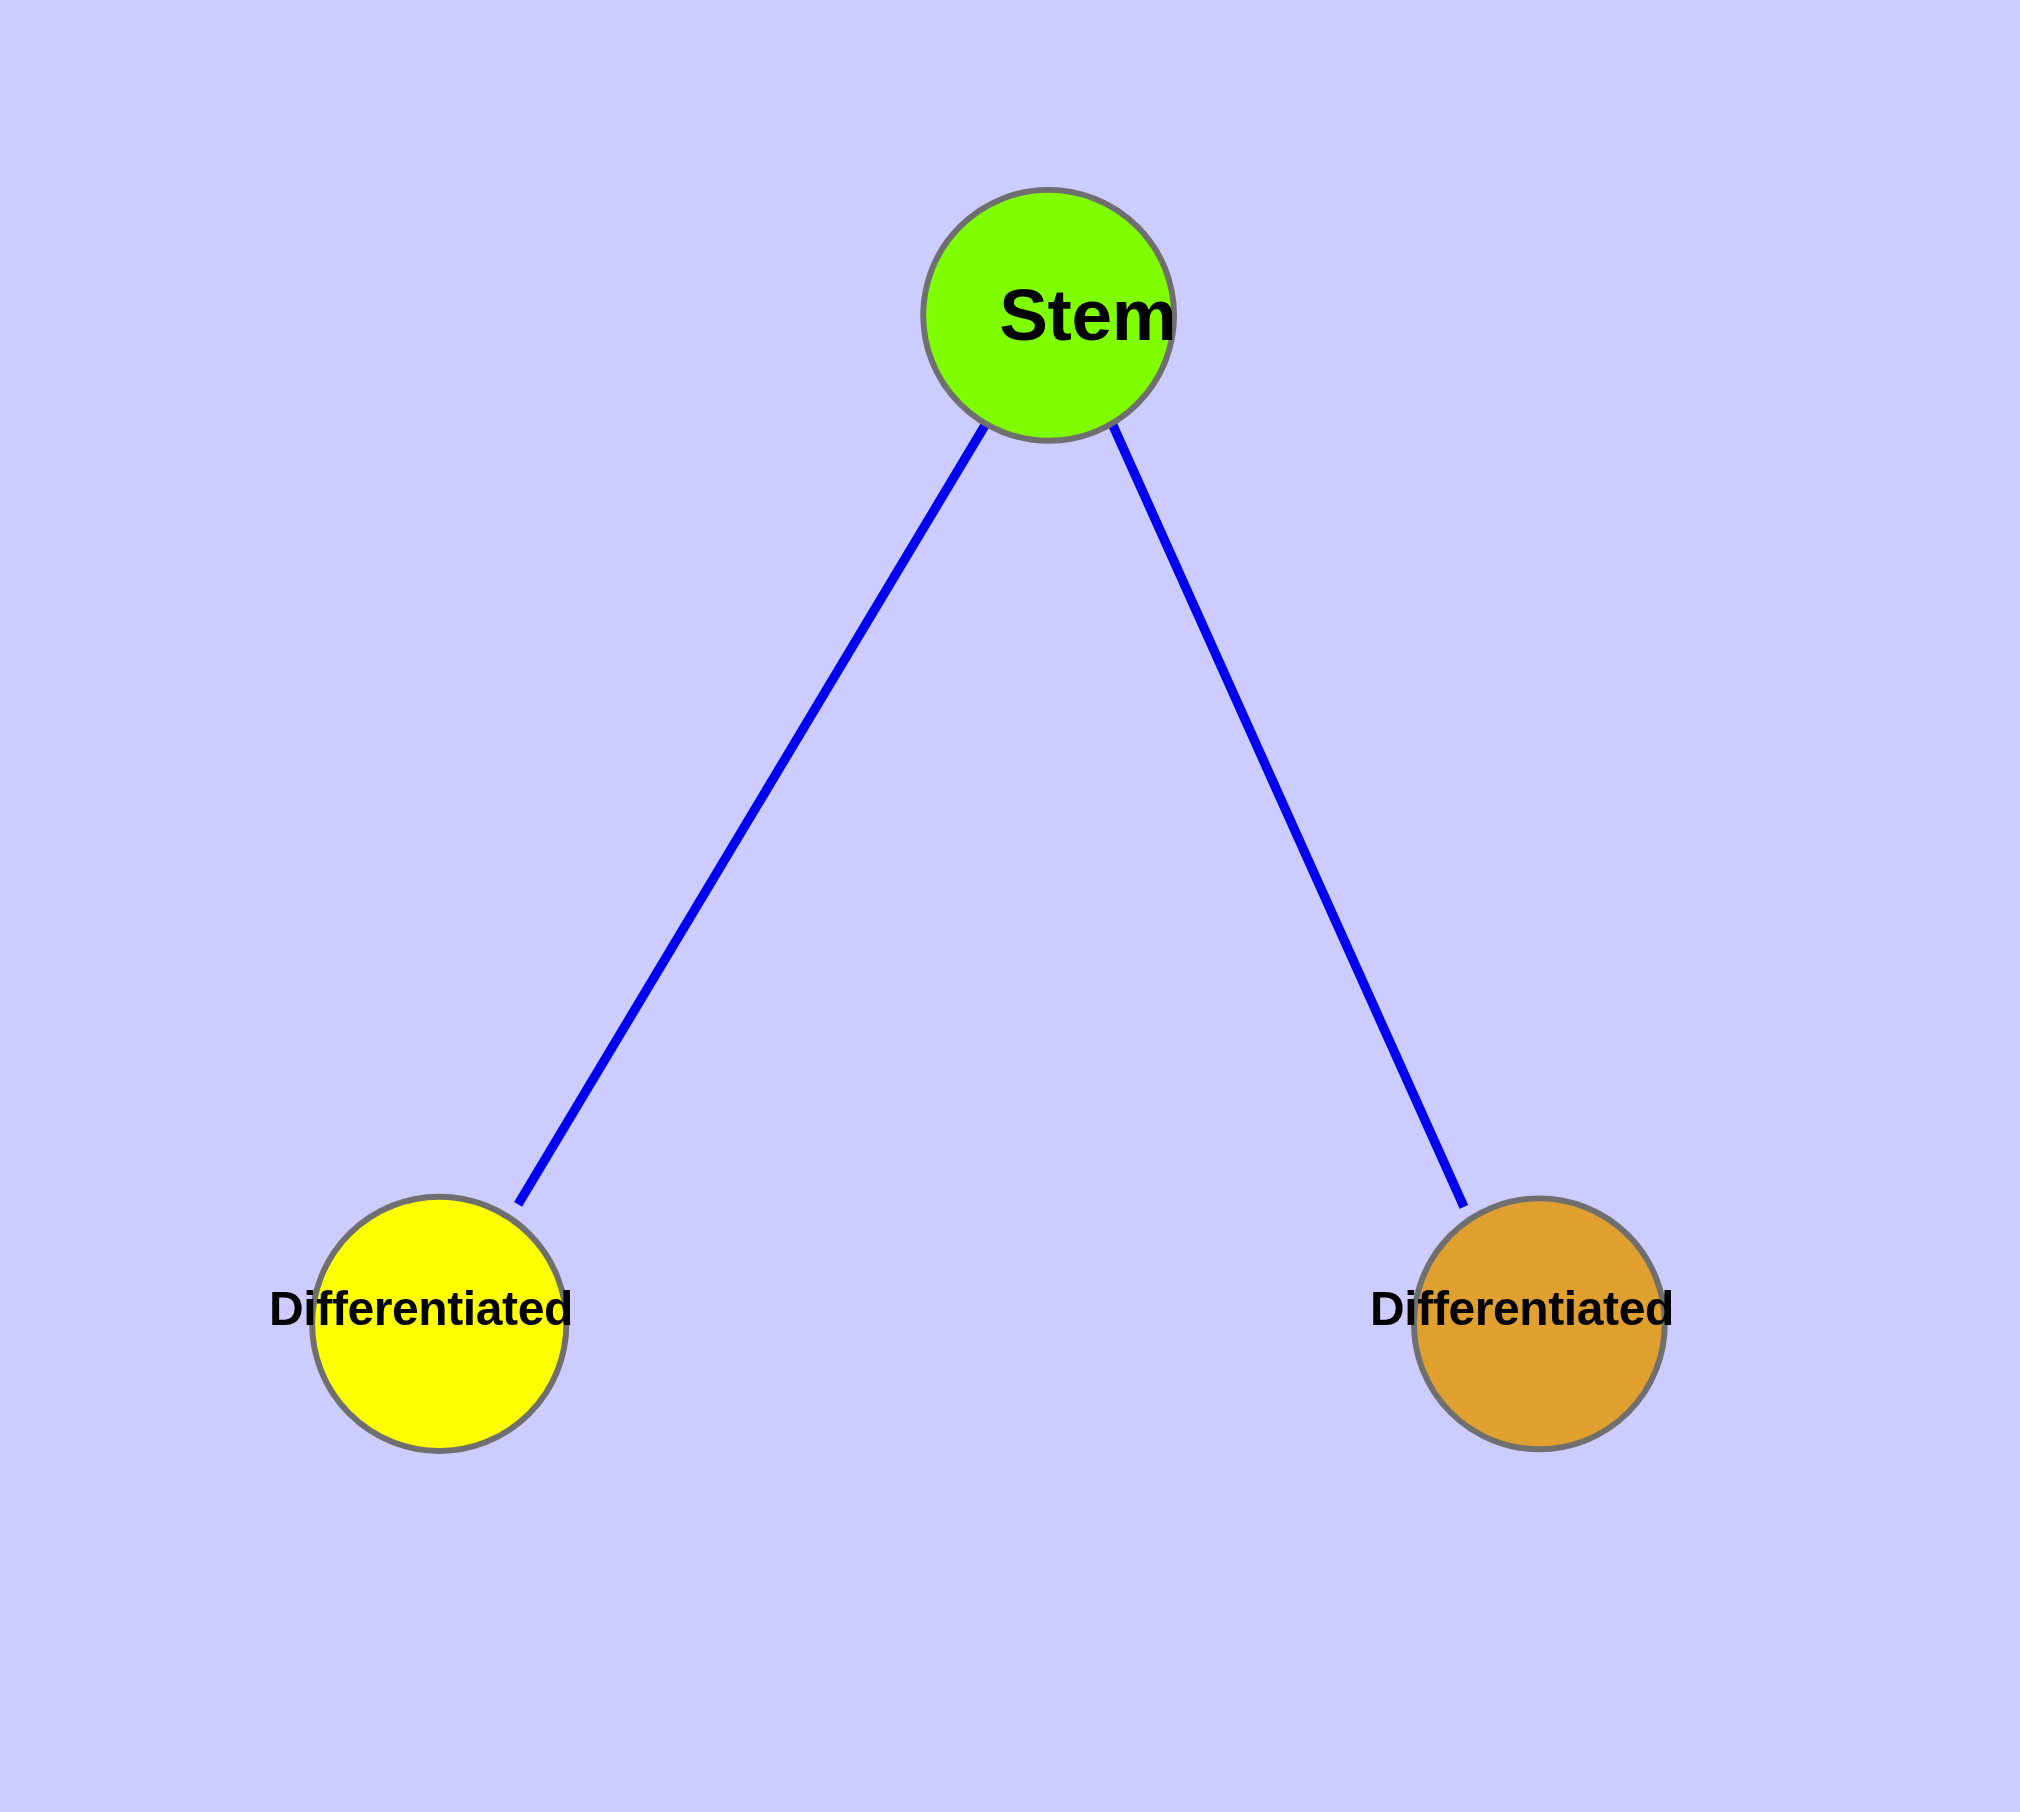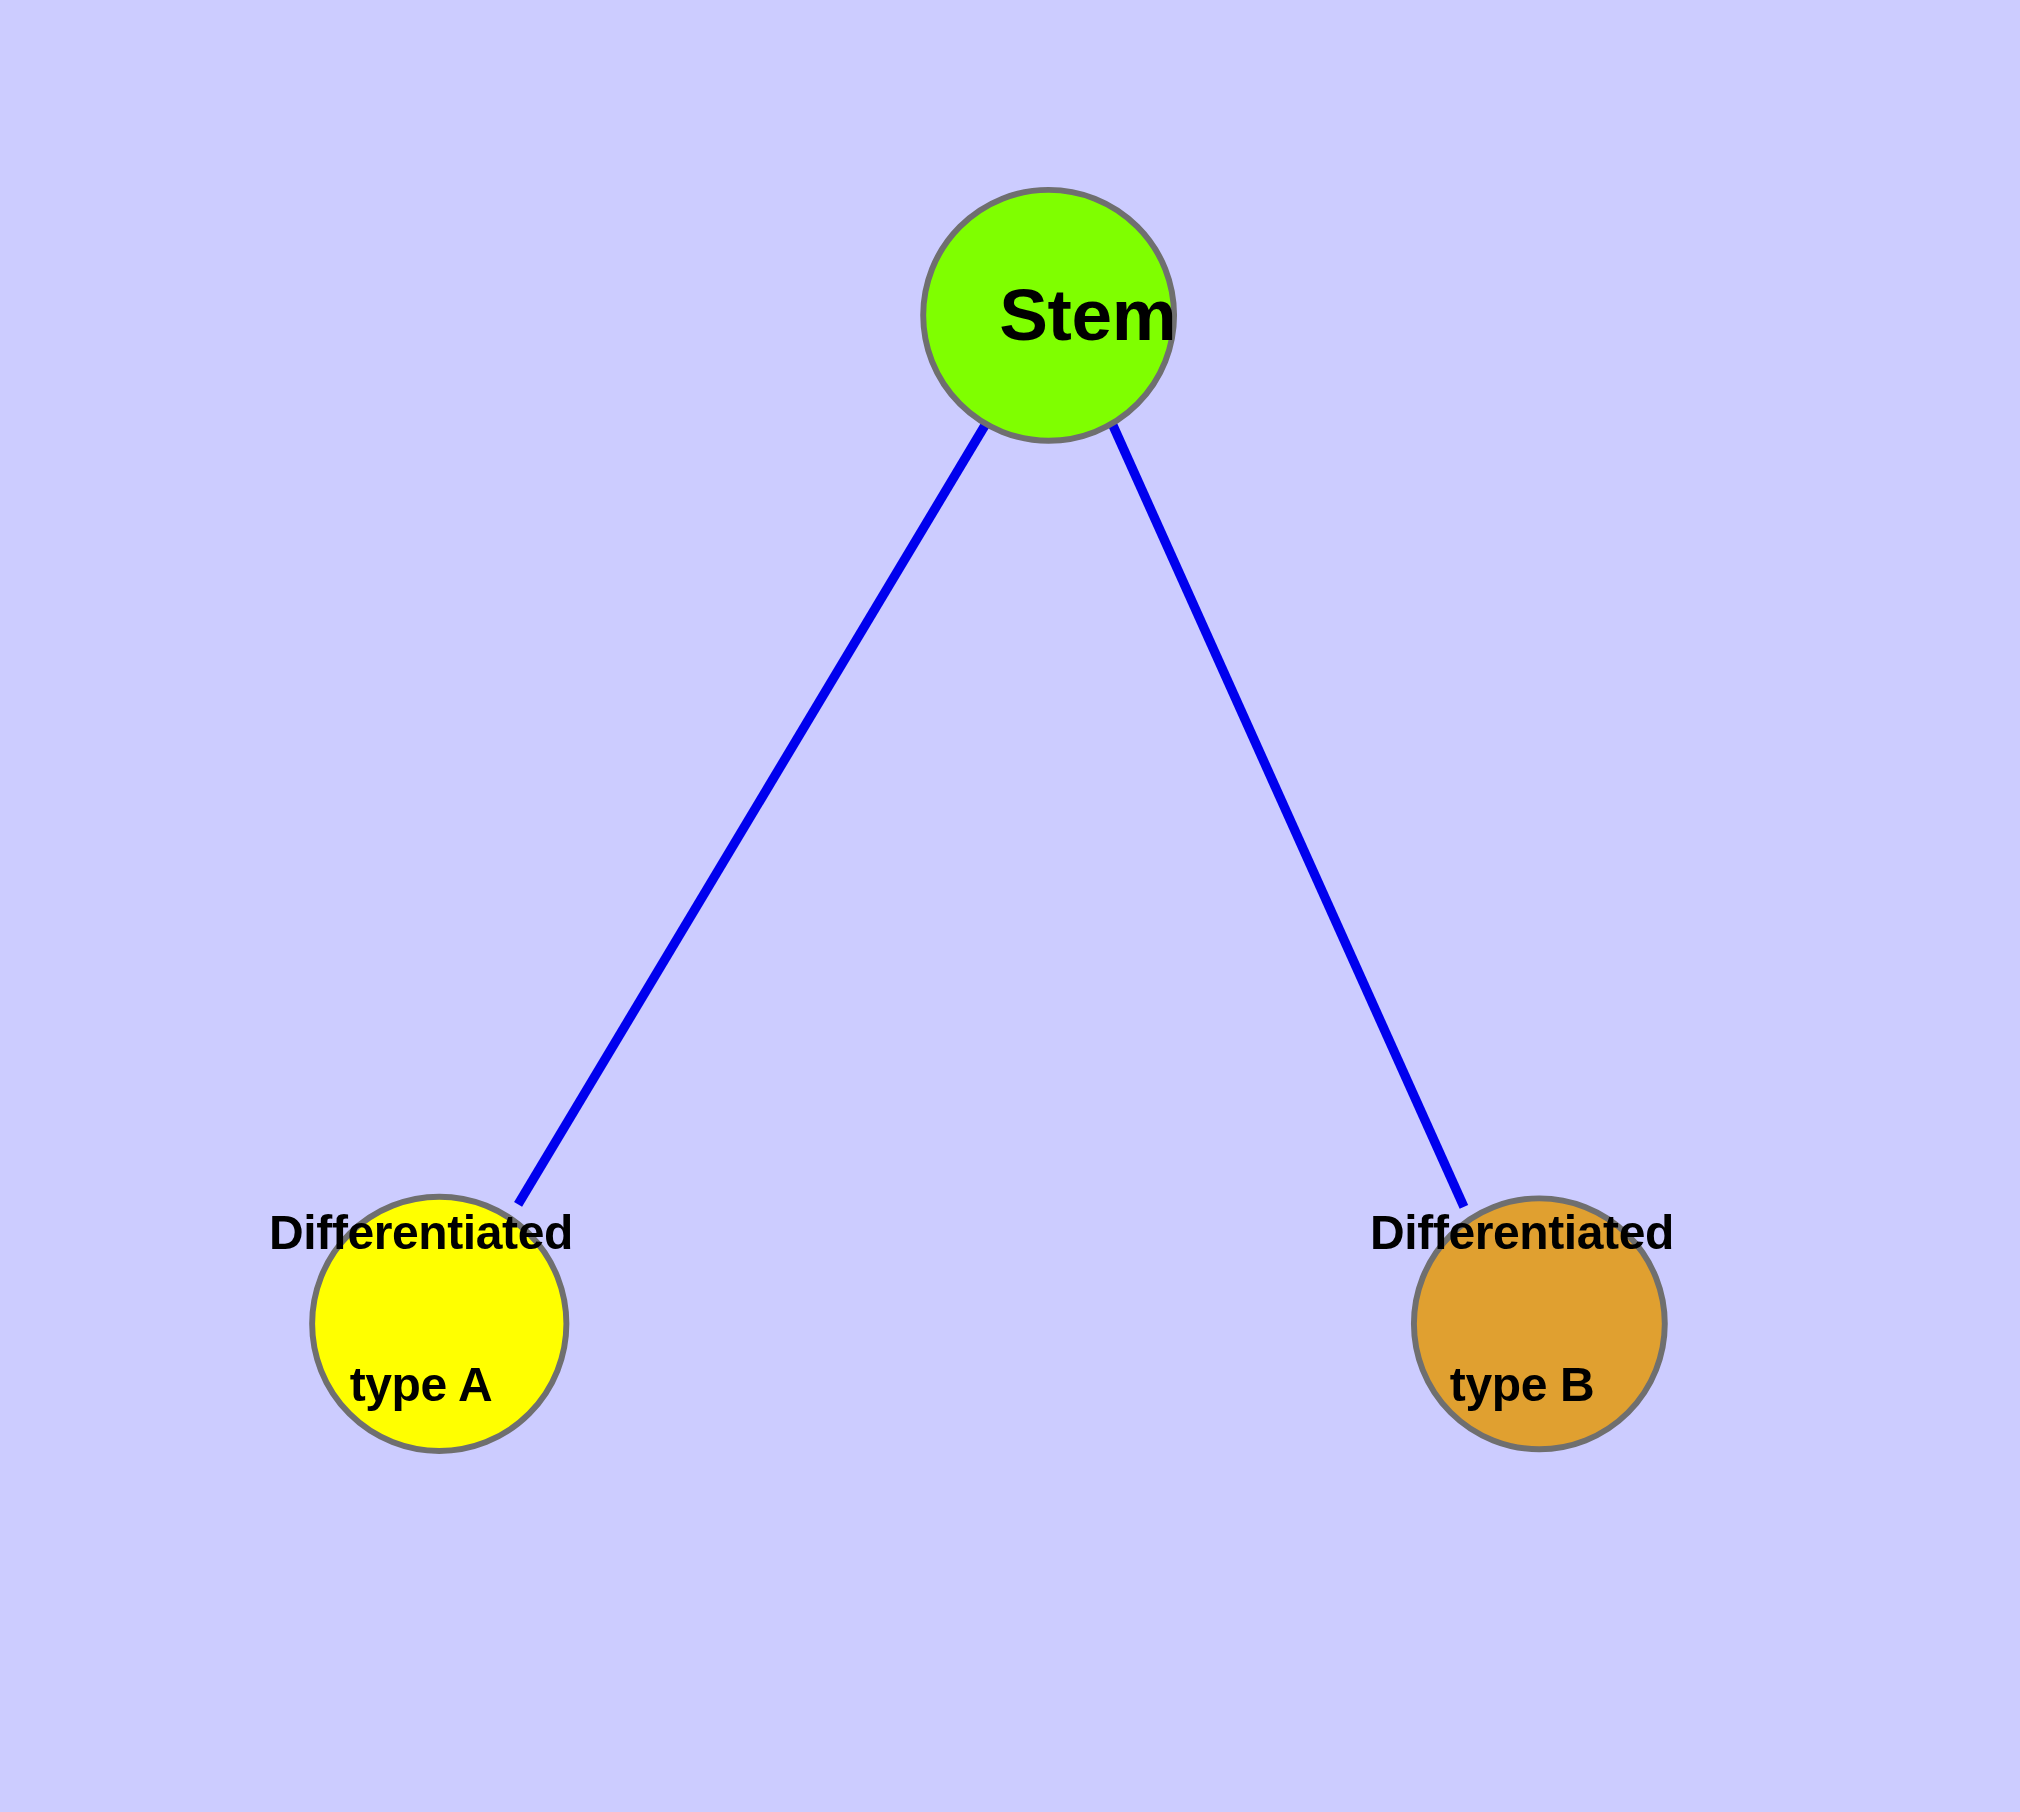--- a/index.html
+++ b/index.html
@@ -70,22 +70,20 @@
       <circle class="node-circle" cx="1816" cy="1562" r="148" fill="#e0a030"></circle>
     </g>
   </svg>
 
   <div class="node-label single" style="left:1048px; top:315px;">
     <span>Stem</span>
   </div>
 
   <div class="node-label multi" style="left:421px; top:1309px;">
     <div>Differentiated</div>
-    <div>type A</div>
   </div>
 
   <div class="node-label multi" style="left:1522px; top:1309px;">
     <div>Differentiated</div>
-    <div>type B</div>
   </div>
 
 </div>
 
 
 </body></html>

